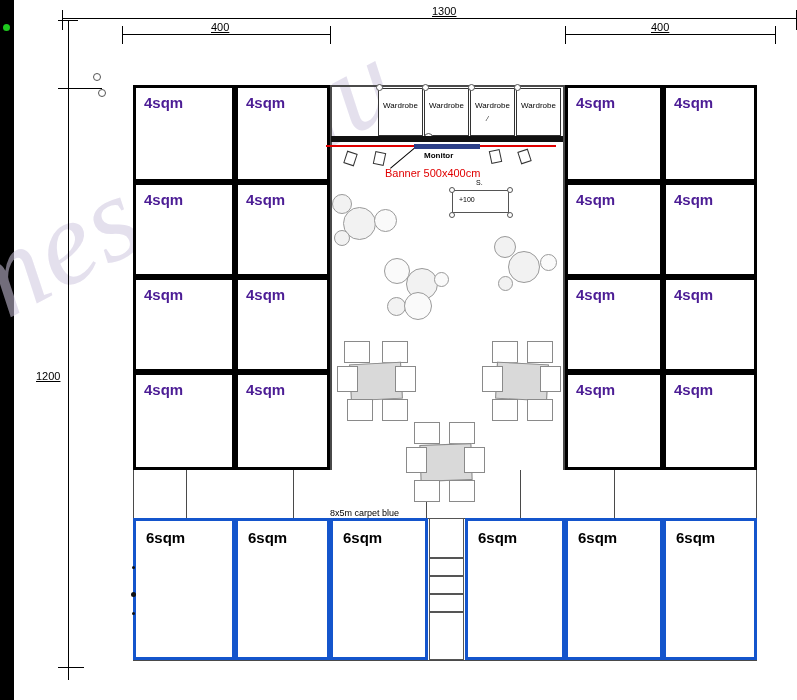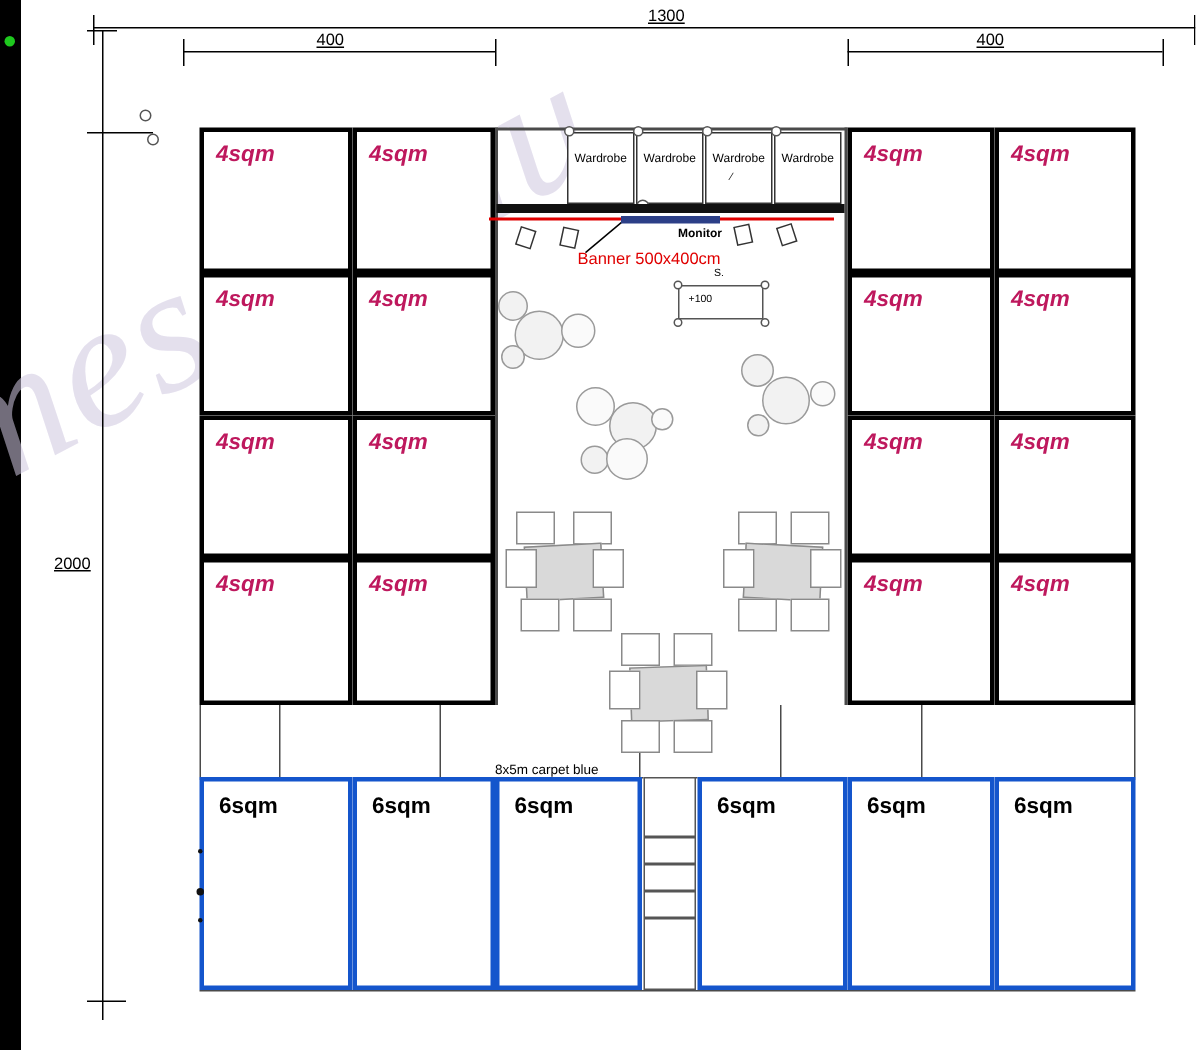--- a/index.html
+++ b/index.html
@@ -36,21 +36,21 @@
   .htick{position:absolute;height:1px;background:#000;}
   .dimtext{position:absolute;font-size:11px;color:#000;text-decoration:underline;}
 
   .thinline{position:absolute;background:#4a4a4a;}
 
   
   .booth{
     position:absolute;border:3px solid #000;background:#fff;
     box-sizing:border-box;
   }
-  .booth .lbl{position:absolute;left:8px;top:6px;font-size:15px;font-weight:bold;color:#be185d;font-style:italic;}
+  .booth .lbl{position:absolute;left:8px;top:6px;font-size:15px;font-weight:bold;color:#4c1d95;}
   .booth6{
     position:absolute;border:3px solid #1455cc;background:#fff;box-sizing:border-box;
   }
   .booth6 .lbl{position:absolute;left:10px;top:8px;font-size:15px;font-weight:bold;color:#000;}
 
   
   .wardrobe{
     position:absolute;border:1px solid #333;background:#fff;box-sizing:border-box;
     font-size:8px;color:#000;text-align:center;
   }
@@ -104,21 +104,21 @@
 
   <div class="dimline" style="left:565px;top:34px;width:210px;height:1px;"></div>
   <div class="vtick" style="left:565px;top:26px;height:18px;"></div>
   <div class="vtick" style="left:775px;top:26px;height:18px;"></div>
   <div class="dimtext" style="left:651px;top:21px;">400</div>
 
   <div class="dimline" style="left:68px;top:20px;width:1px;height:660px;"></div>
   <div class="htick" style="left:58px;top:20px;width:20px;"></div>
   <div class="htick" style="left:58px;top:88px;width:44px;"></div>
   <div class="htick" style="left:58px;top:667px;width:26px;"></div>
-  <div class="dimtext" style="left:36px;top:370px;">2000</div>
+  <div class="dimtext" style="left:36px;top:370px;">1200</div>
 
   <div class="smallcirc" style="left:93px;top:73px;width:6px;height:6px;"></div>
   <div class="smallcirc" style="left:98px;top:89px;width:6px;height:6px;"></div>
 
   <div class="thinline" style="left:186px;top:470px;width:1px;height:50px;"></div>
   <div class="thinline" style="left:293px;top:470px;width:1px;height:50px;"></div>
   <div class="thinline" style="left:426px;top:470px;width:1px;height:50px;"></div>
   <div class="thinline" style="left:520px;top:470px;width:1px;height:50px;"></div>
   <div class="thinline" style="left:614px;top:470px;width:1px;height:50px;"></div>
   <div class="thinline" style="left:133px;top:470px;width:1px;height:50px;"></div>
@@ -199,21 +199,21 @@
   <div class="smallcirc" style="left:514px;top:84px;width:5px;height:5px;"></div>
   <div class="smallcirc" style="left:424px;top:133px;width:7px;height:7px;"></div>
   <div class="tinytxt" style="left:487px;top:115px;">⁄</div>
 
   <div class="blackband" style="left:331px;top:136px;width:232px;height:6px;"></div>
   <div class="redline" style="left:326px;top:145px;width:230px;"></div>
   <div class="bannerlbl" style="left:337px;top:167px;">Banner 500x400cm</div>
   <div class="bannerleader" style="left:390px;top:168px;width:35px;transform:rotate(-40deg);"></div>
 
   <div class="monitor" style="left:414px;top:144px;width:66px;height:5px;"></div>
-  <div class="monitorlbl" style="left:452px;top:151px;">Monitor</div>
+  <div class="monitorlbl" style="left:424px;top:151px;">Monitor</div>
 
   <div class="spk" style="left:345px;top:152px;width:9px;height:11px;transform:rotate(18deg);"></div>
   <div class="spk" style="left:374px;top:152px;width:9px;height:11px;transform:rotate(12deg);"></div>
   <div class="spk" style="left:490px;top:150px;width:9px;height:11px;transform:rotate(-12deg);"></div>
   <div class="spk" style="left:519px;top:150px;width:9px;height:11px;transform:rotate(-18deg);"></div>
 
   <div class="smallbox" style="left:452px;top:190px;width:57px;height:23px;"></div>
   <div class="tinytxt" style="left:459px;top:196px;">+100</div>
   <div class="tinytxt" style="left:476px;top:179px;">S.</div>
   <div class="smallcirc" style="left:449px;top:187px;width:4px;height:4px;"></div>

